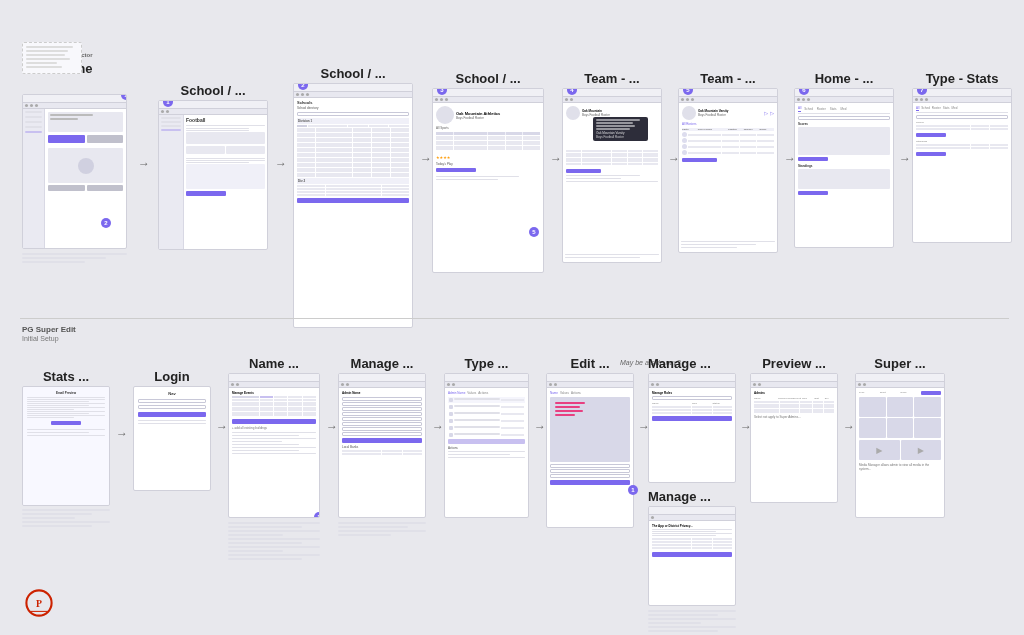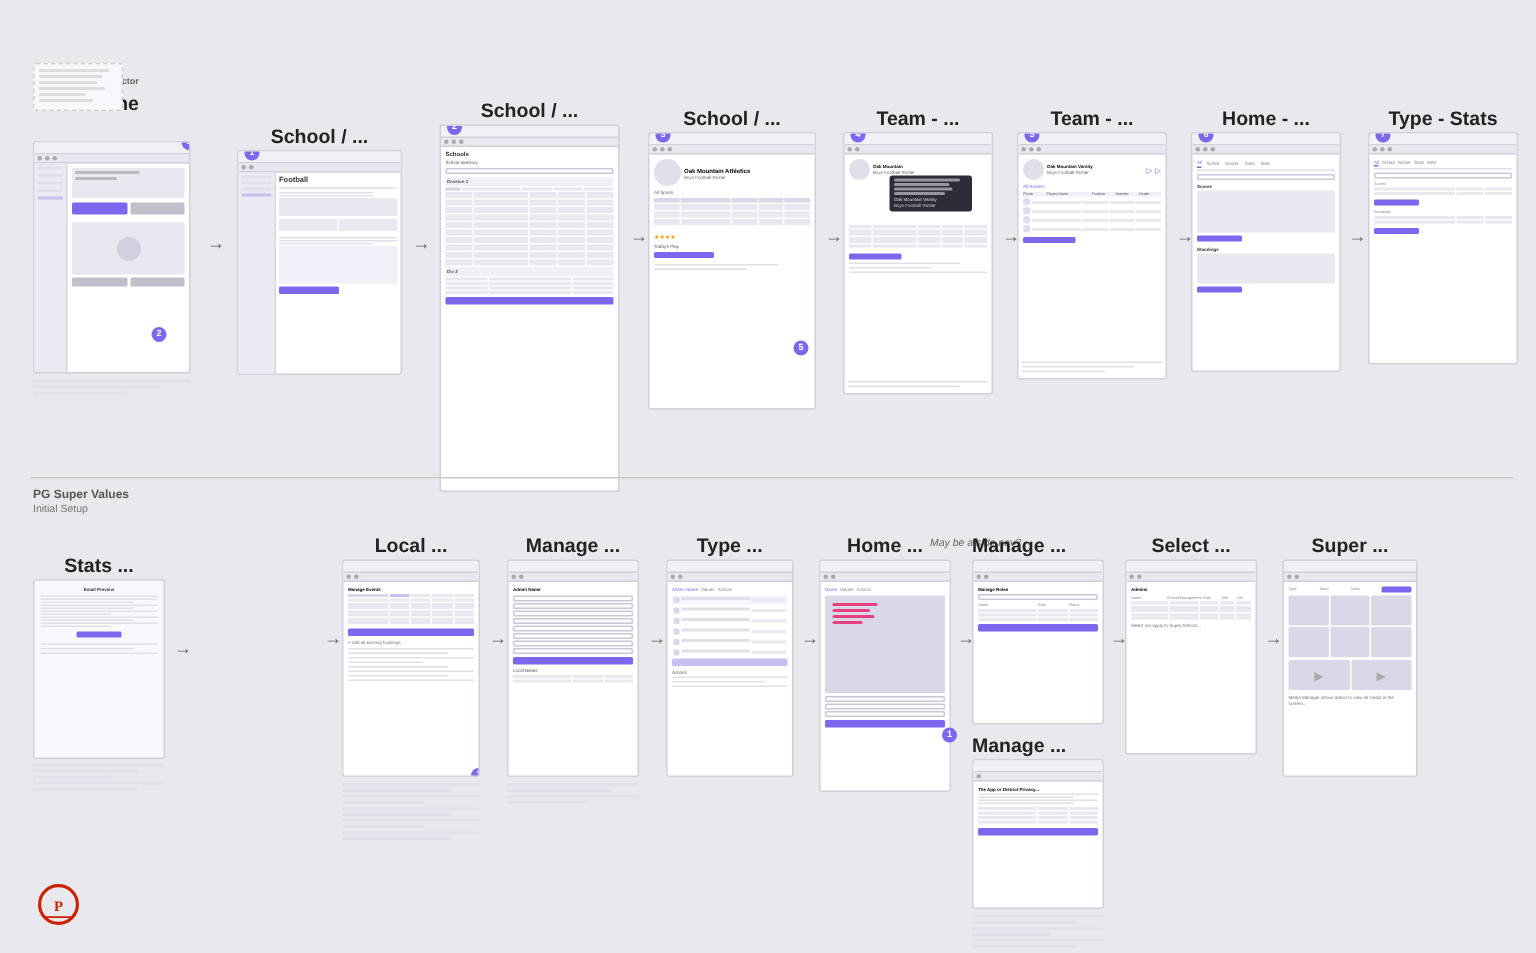--- a/index.html
+++ b/index.html
@@ -862,21 +862,21 @@
             <div class="wf-table-cell" style="height:2px;"></div>
             <div class="wf-table-cell" style="height:2px;"></div>
           </div>
         <div class="wf-btn" style="height:4px; width:30px; margin-top:3px;"></div>
       </div>
       <div class="badge" style="top:-4px; left:4px;">7</div>
     </div>
   </div>
 
   <div class="admin-label" style="left:22px; top:325px;">
-    <strong>PG Super Values</strong><br>
+    <strong>PG Super Edit</strong><br>
     <span style="font-size:7px; color:#777;">Initial Setup</span>
   </div>
 
   <div class="card-group" style="left:22px; top:368px;">
     <div class="card-big-title" style="font-size:13px;">Stats ...</div>
     <div class="wf-card" style="width:88px; height:120px; margin-top:2px; position:relative;">
       <div style="background:#f8f8ff; height:100%; padding:4px;">
         <div style="font-size:3px; font-weight:700; color:#333; margin-bottom:2px; text-align:center;">Email Preview</div>
         <div class="wf-line full" style="height:1px; margin-bottom:1px;"></div>
         <div class="wf-line full" style="height:1px; margin-bottom:1px;"></div>
@@ -903,25 +903,40 @@
       <div class="wf-line full"></div>
       <div class="wf-line medium"></div>
       <div class="wf-line short"></div>
       <div class="wf-line full"></div>
       <div class="wf-line medium"></div>
     </div>
   </div>
 
   <div class="flow-arrow" style="left:116px; top:425px;">→</div>
 
+  <div class="card-group" style="left:133px; top:368px;">
+    <div class="card-big-title" style="font-size:13px;">Login</div>
+    <div class="wf-card" style="width:78px; height:105px; margin-top:2px; position:relative;">
+      <div style="padding:4px;">
+        <div style="font-size:4px; font-weight:700; text-align:center; margin-bottom:3px; color:#333;">Nav</div>
+        <div class="wf-input" style="height:4px; margin-bottom:2px;"></div>
+        <div class="wf-input" style="height:4px; margin-bottom:3px;"></div>
+        <div class="wf-btn" style="height:5px; width:100%;"></div>
+        <div style="margin-top:3px; text-align:center;">
+          <div class="wf-line full" style="height:1px;"></div>
+          <div class="wf-line full" style="height:1px; margin-top:1px;"></div>
+        </div>
+      </div>
+    </div>
+  </div>
 
   <div class="flow-arrow" style="left:216px; top:418px;">→</div>
 
   <div class="card-group" style="left:228px; top:355px;">
-    <div class="card-big-title" style="font-size:13px;">Local ...</div>
+    <div class="card-big-title" style="font-size:13px;">Name ...</div>
     <div class="wf-card" style="width:92px; height:145px; margin-top:2px; position:relative;">
       <div class="wf-header"></div>
       <div class="wf-nav">
         <div class="wf-nav-dot"></div>
           <div class="wf-nav-dot"></div>
       </div>
       <div style="padding:3px;">
         <div style="font-size:3px; font-weight:700; margin-bottom:1px;">Manage Events</div>
         <div style="display:flex; gap:1px; margin-bottom:1px;">
           <div class="wf-table-cell" style="height:2px; flex:2; background:#d8d8e8;"></div>
@@ -1110,21 +1125,21 @@
         <div class="wf-line full" style="height:1px;"></div>
         <div class="wf-line medium" style="height:1px; margin-top:1px;"></div>
         <div class="wf-line full" style="height:1px; margin-top:1px;"></div>
       </div>
     </div>
   </div>
 
   <div class="flow-arrow" style="left:534px; top:418px;">→</div>
 
   <div class="card-group" style="left:546px; top:355px;">
-    <div class="card-big-title" style="font-size:13px;">Home ...</div>
+    <div class="card-big-title" style="font-size:13px;">Edit ...</div>
     <div class="wf-card" style="width:88px; height:155px; margin-top:2px; position:relative; overflow:visible;">
       <div class="wf-header"></div>
       <div class="wf-nav">
         <div class="wf-nav-dot"></div>
           <div class="wf-nav-dot"></div>
       </div>
       <div style="padding:3px; position:relative;">
         <div style="display:flex; gap:2px; margin-bottom:2px;">
           <div style="font-size:3px; color:#7b68ee;">Name</div>
           <div style="font-size:3px; color:#888;">Values</div>
@@ -1236,21 +1251,21 @@
       <div class="wf-line full"></div>
       <div class="wf-line short"></div>
       <div class="wf-line full"></div>
       <div class="wf-line medium"></div>
     </div>
   </div>
 
   <div class="flow-arrow" style="left:740px; top:418px;">→</div>
 
   <div class="card-group" style="left:750px; top:355px;">
-    <div class="card-big-title" style="font-size:13px;">Select ...</div>
+    <div class="card-big-title" style="font-size:13px;">Preview ...</div>
     <div class="wf-card" style="width:88px; height:130px; margin-top:2px; position:relative;">
       <div class="wf-header"></div>
       <div class="wf-nav">
         <div class="wf-nav-dot"></div>
           <div class="wf-nav-dot"></div>
       </div>
       <div style="padding:3px;">
         <div style="font-size:3px; font-weight:700; margin-bottom:2px;">Admins</div>
         <div style="display:flex; gap:1px; margin-bottom:1px;">
           <div style="font-size:2.5px; flex:2; color:#888;">Name</div>

